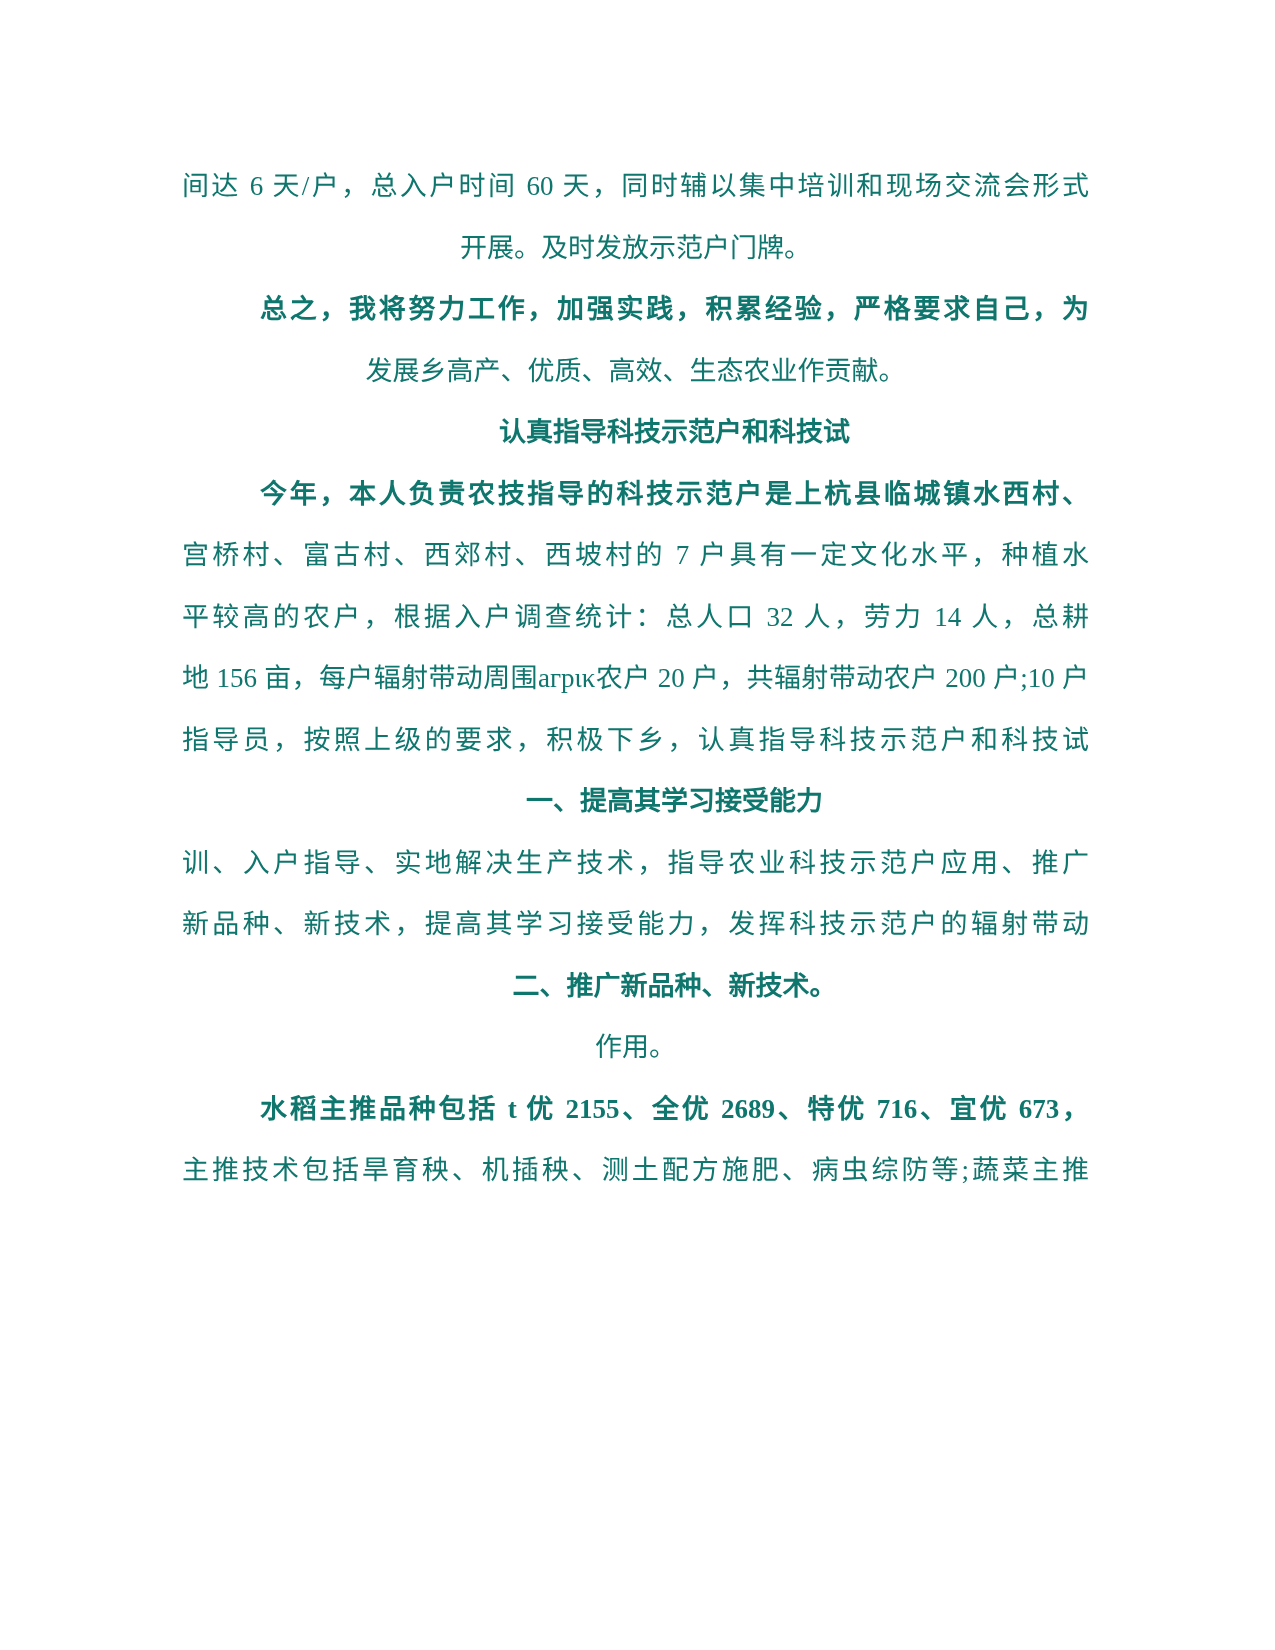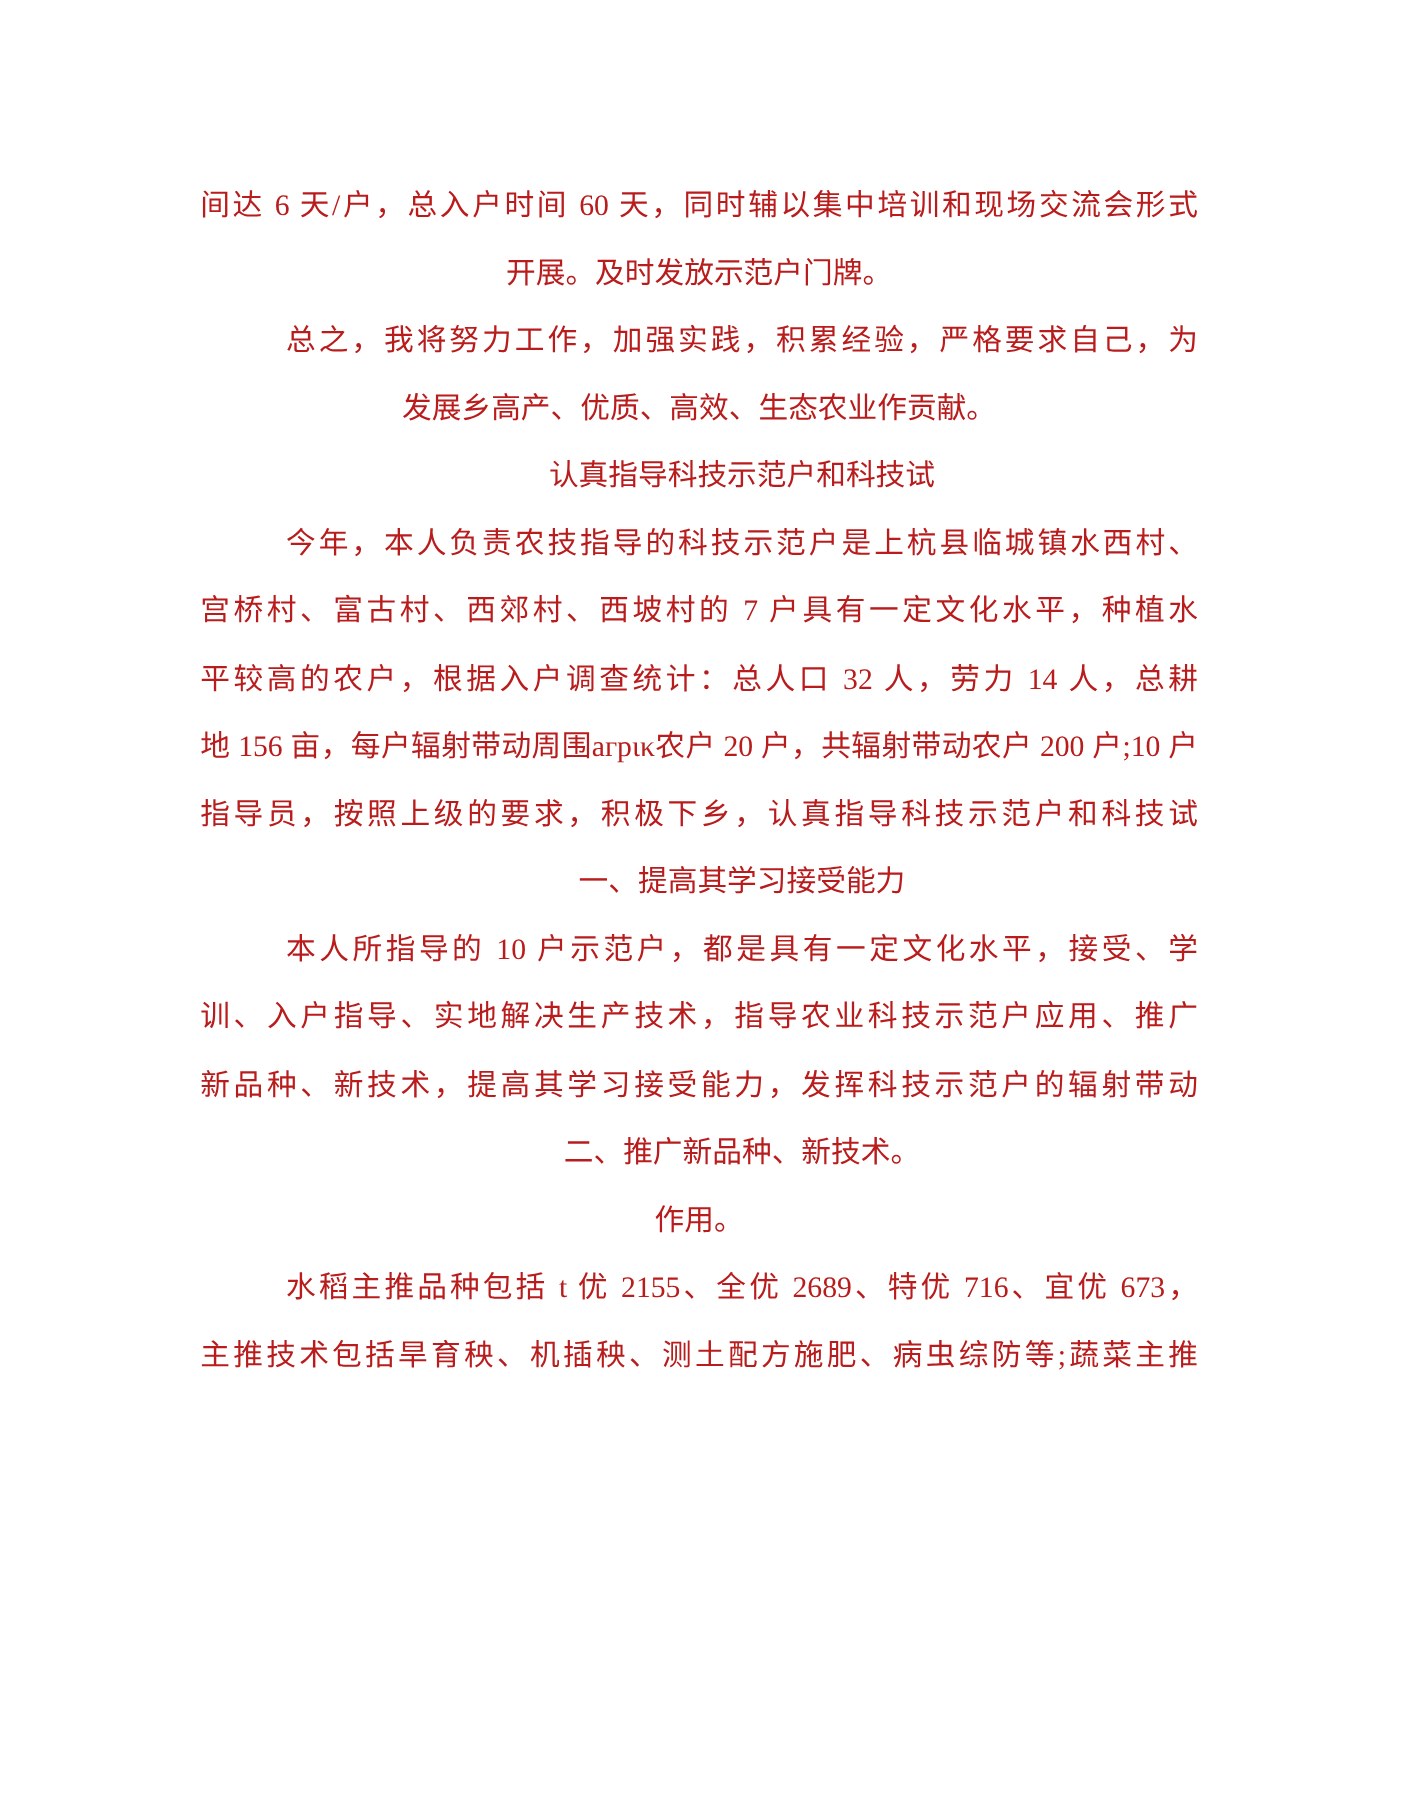--- a/index.html
+++ b/index.html
@@ -12,36 +12,37 @@
     width: 1275px;
     height: 1650px;
     margin: 0 auto;
     background: #ffffff;
     box-sizing: border-box;
     padding: 156px 186px 0 182px;
     overflow: hidden;
     font-family: "Liberation Serif", "DejaVu Serif", serif;
     font-size: 27px;
     line-height: 61.5px;
-    color: #b91c1c;
+    color: #0f766e;
   }
   .doc-body {
     width: 100%;
   }
   .line {
     width: 100%;
     height: 61.5px;
     box-sizing: border-box;
     text-align: center;
     white-space: normal;
     overflow: visible;
   }
   
   .line.ind {
     padding-left: 78px;
+    font-weight: bold;
   }
   
   .line.j {
     text-align: justify;
     text-align-last: justify;
     text-justify: inter-ideograph;
   }
 </style>
 </head>
 <body>
@@ -52,21 +53,20 @@
     <div class="line">开展。及时发放示范户门牌。</div>
     <div class="line ind j">总之，我将努力工作，加强实践，积累经验，严格要求自己，为</div>
     <div class="line">发展乡高产、优质、高效、生态农业作贡献。</div>
     <div class="line ind">认真指导科技示范户和科技试</div>
     <div class="line ind j">今年，本人负责农技指导的科技示范户是上杭县临城镇水西村、</div>
     <div class="line j">宫桥村、富古村、西郊村、西坡村的 7 户具有一定文化水平，种植水</div>
     <div class="line j">平较高的农户，根据入户调查统计：总人口 32 人，劳力 14 人，总耕</div>
     <div class="line j">地 156 亩，每户辐射带动周围агрικ农户 20 户，共辐射带动农户 200 户;10 户</div>
     <div class="line j">指导员，按照上级的要求，积极下乡，认真指导科技示范户和科技试</div>
     <div class="line ind">一、提高其学习接受能力</div>
-    <div class="line ind j">本人所指导的 10 户示范户，都是具有一定文化水平，接受、学</div>
     <div class="line j">训、入户指导、实地解决生产技术，指导农业科技示范户应用、推广</div>
     <div class="line j">新品种、新技术，提高其学习接受能力，发挥科技示范户的辐射带动</div>
     <div class="line ind">二、推广新品种、新技术。</div>
     <div class="line">作用。</div>
     <div class="line ind j">水稻主推品种包括 t 优 2155、全优 2689、特优 716、宜优 673，</div>
     <div class="line j">主推技术包括旱育秧、机插秧、测土配方施肥、病虫综防等;蔬菜主推</div>
   </div>
 </div>
 
 </body></html>

